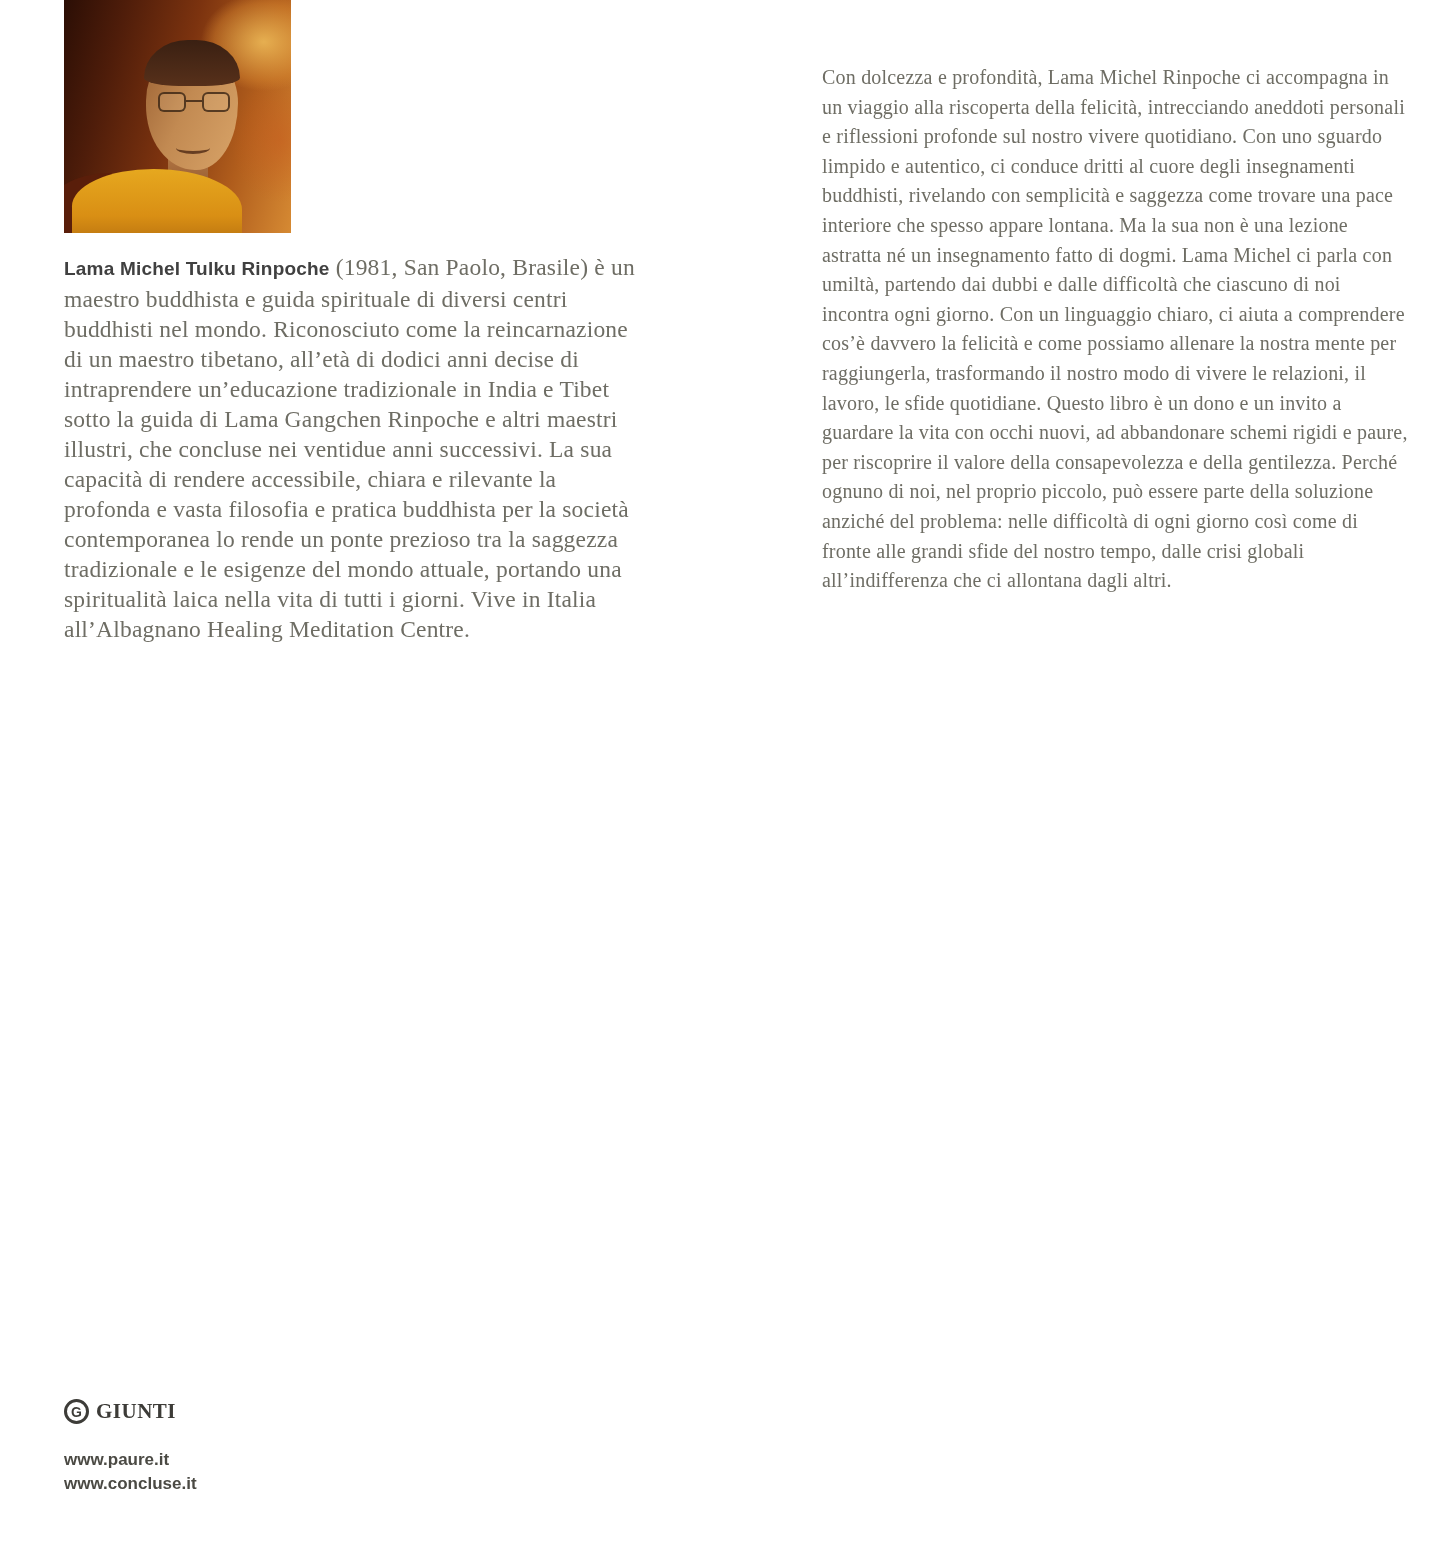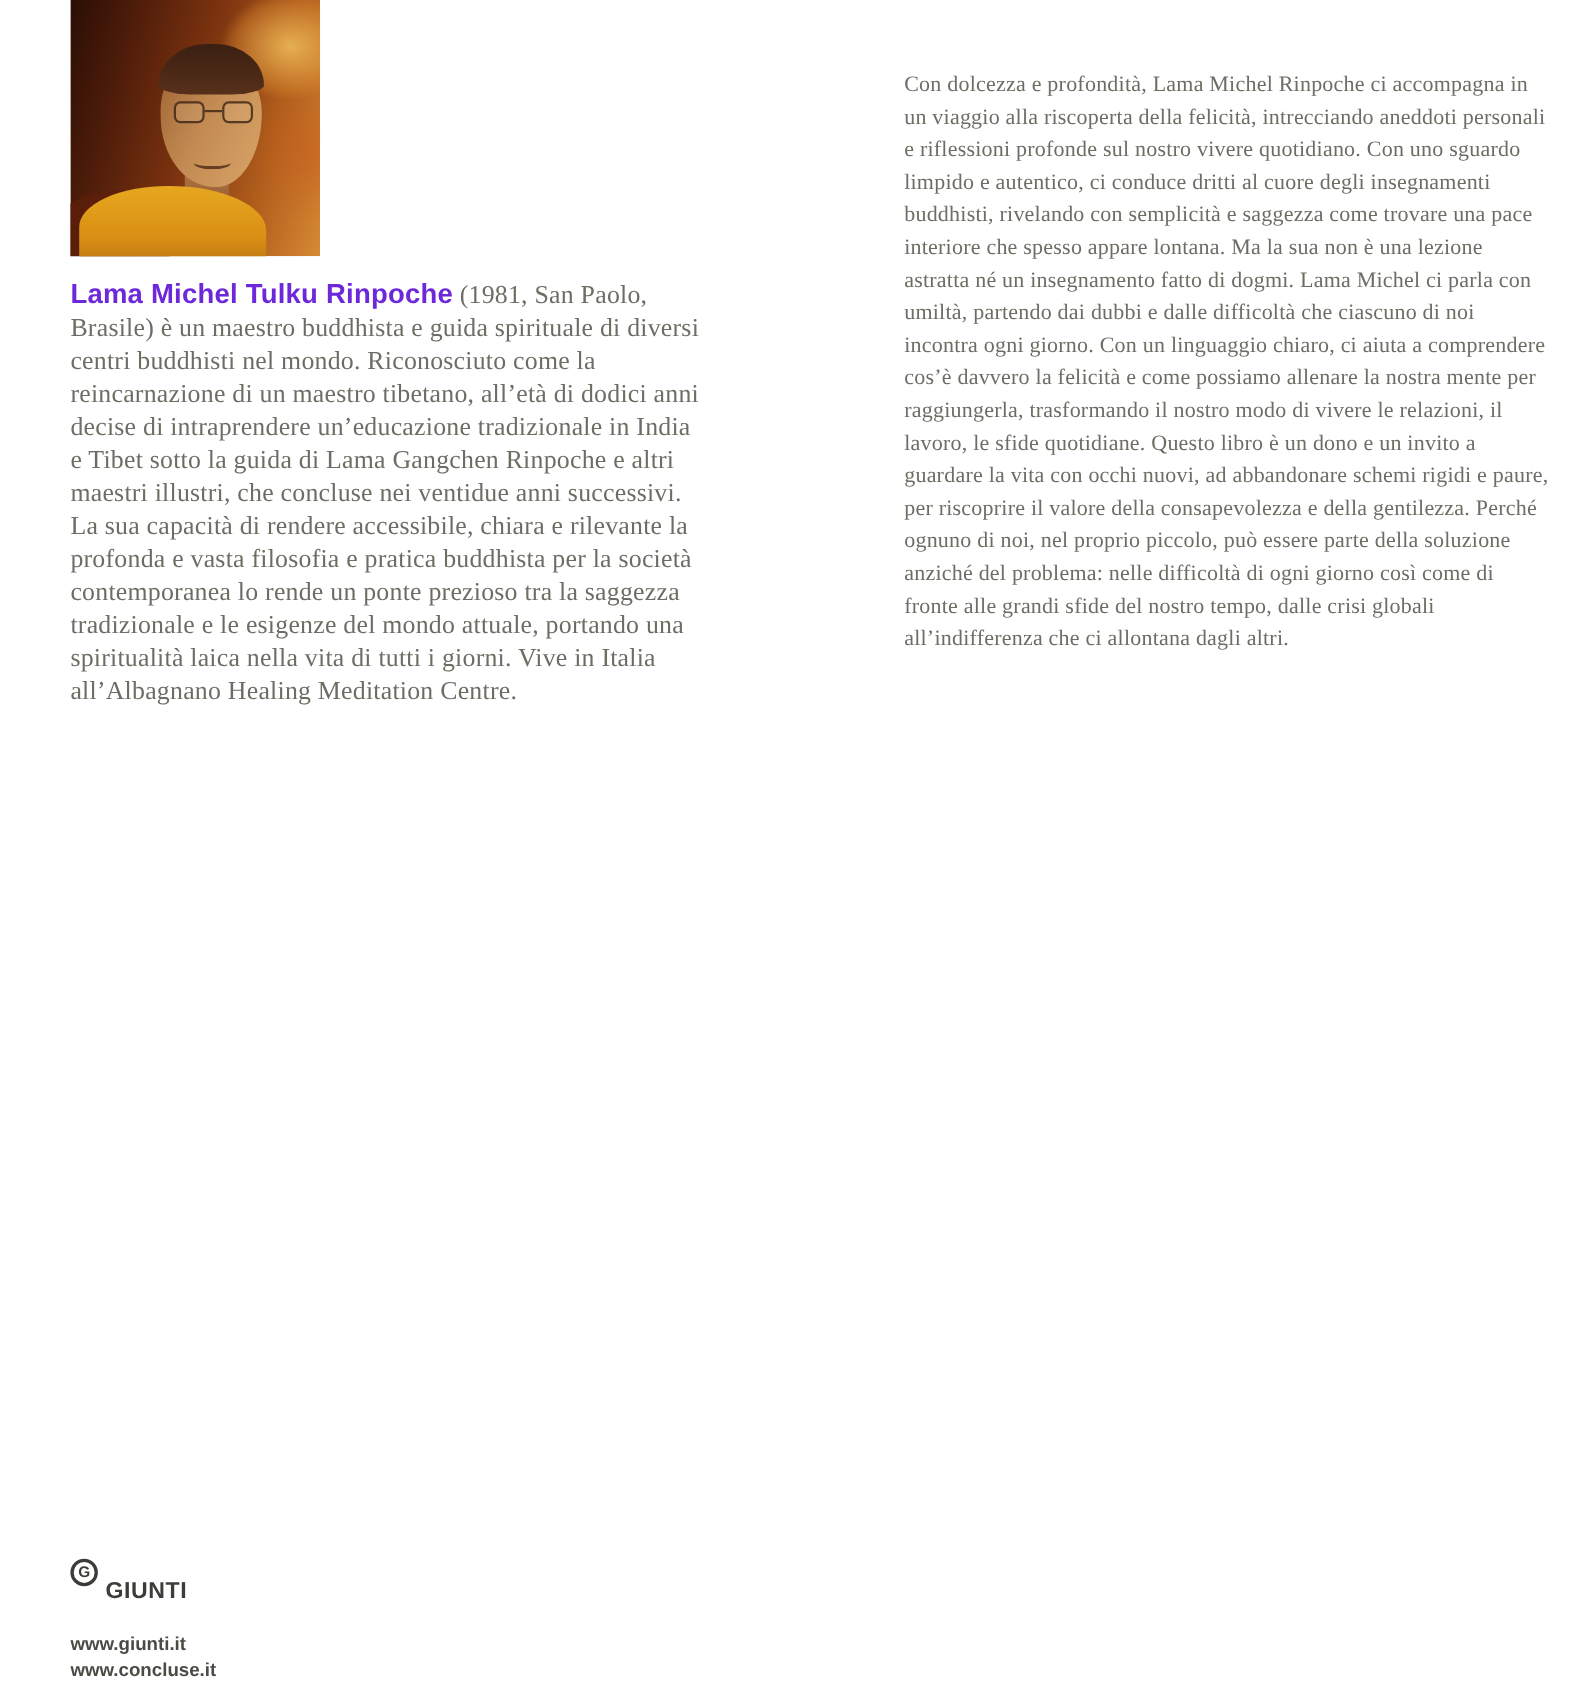--- a/index.html
+++ b/index.html
@@ -56,40 +56,40 @@
   }
 
   
   .bio-col {
     position: absolute; left: 64px; top: 252px; width: 575px;
     font-size: 23.5px; line-height: 30px; color: #6e6d64;
     letter-spacing: .2px;
   }
   .author-name {
     font-family: "Liberation Sans", sans-serif;
-    font-weight: bold; font-size: 25px; color: #6d28d9;
+    font-weight: bold; font-size: 19px; color: #404040;
   }
   .desc-col {
     position: absolute; left: 822px; top: 63px; width: 588px;
     font-size: 20px; line-height: 29.6px; color: #6e6d64;
     letter-spacing: .2px;
   }
 
   
   .footer { position: absolute; left: 64px; top: 1399px; }
   .logo-row { display: flex; align-items: center; gap: 7px; color: #3d3c38; }
   .logo-circle {
     width: 25px; height: 25px; border: 3px solid #3d3c38; border-radius: 50%;
     display: flex; align-items: center; justify-content: center;
     font-family: "Liberation Sans", sans-serif; font-weight: bold; font-size: 14px;
     line-height: 1;
   }
   .logo-text {
-    font-family: Liberation Sans, sans-serif; font-weight: bold;
-    font-size: 21px; letter-spacing: .5px; margin-top: 36px;
+    font-family: Liberation Serif, serif; font-weight: bold;
+    font-size: 21px; letter-spacing: .5px;
   }
   .site-links {
     margin-top: 24px;
     font-family: "Liberation Sans", sans-serif; font-weight: bold;
     font-size: 17px; line-height: 24px; color: #4b4a44;
   }
 </style>
 </head>
 <body>
 
@@ -111,16 +111,16 @@
 <p class="bio-col"><span class="author-name">Lama Michel Tulku Rinpoche</span><span> (1981, San Paolo, Brasile) è un maestro buddhista e guida spirituale di diversi centri buddhisti nel mondo. Riconosciuto come la reincarnazione di un maestro tibetano, all’età di dodici anni decise di intraprendere un’educazione tradizionale in India e Tibet sotto la guida di Lama Gangchen Rinpoche e altri maestri illustri, che concluse nei ventidue anni successivi. La sua capacità di rendere accessibile, chiara e rilevante la profonda e vasta filosofia e pratica buddhista per la società contemporanea lo rende un ponte prezioso tra la saggezza tradizionale e le esigenze del mondo attuale, portando una spiritualità laica nella vita di tutti i giorni. Vive in Italia all’Albagnano Healing Meditation Centre.</span></p>
 
 <p class="desc-col">Con dolcezza e profondità, Lama Michel Rinpoche ci accompagna in un viaggio alla riscoperta della felicità, intrecciando aneddoti personali e riflessioni profonde sul nostro vivere quotidiano. Con uno sguardo limpido e autentico, ci conduce dritti al cuore degli insegnamenti buddhisti, rivelando con semplicità e saggezza come trovare una pace interiore che spesso appare lontana. Ma la sua non è una lezione astratta né un insegnamento fatto di dogmi. Lama Michel ci parla con umiltà, partendo dai dubbi e dalle difficoltà che ciascuno di noi incontra ogni giorno. Con un linguaggio chiaro, ci aiuta a comprendere cos’è davvero la felicità e come possiamo allenare la nostra mente per raggiungerla, trasformando il nostro modo di vivere le relazioni, il lavoro, le sfide quotidiane. Questo libro è un dono e un invito a guardare la vita con occhi nuovi, ad abbandonare schemi rigidi e paure, per riscoprire il valore della consapevolezza e della gentilezza. Perché ognuno di noi, nel proprio piccolo, può essere parte della soluzione anziché del problema: nelle difficoltà di ogni giorno così come di fronte alle grandi sfide del nostro tempo, dalle crisi globali all’indifferenza che ci allontana dagli altri.</p>
 
 <div class="footer">
   <div class="logo-row">
     <span class="logo-circle">G</span>
     <span class="logo-text">GIUNTI</span>
   </div>
   <div class="site-links">
-    <div>www.giunti.it</div>
+    <div>www.paure.it</div>
     <div>www.concluse.it</div>
   </div>
 </div>
 
 </body></html>

